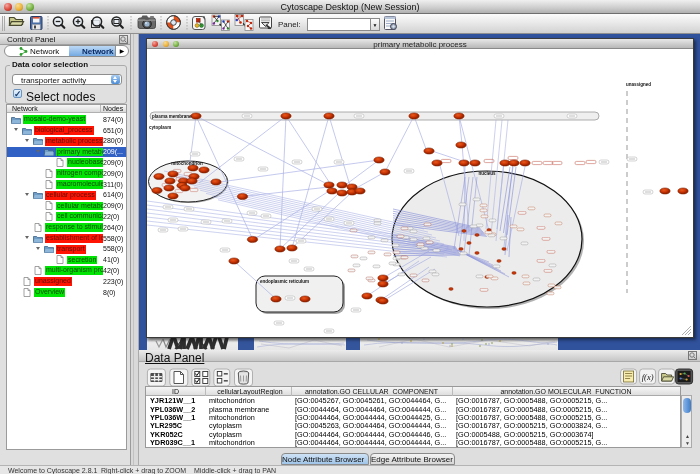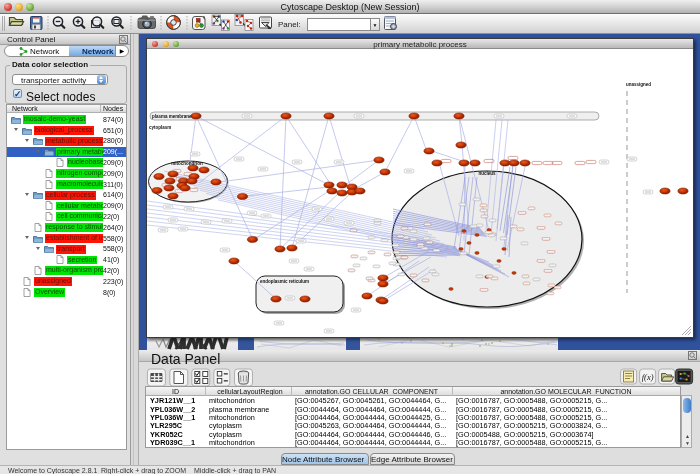--- a/index.html
+++ b/index.html
@@ -19,21 +19,21 @@
 #cphead{position:absolute;left:0;top:0;width:130px;height:11px;background:linear-gradient(#ececec,#c6c6c6);border-bottom:1px solid #a0a0a0;}
 #cphead span{position:absolute;left:7px;top:1px;font-size:8px;color:#111;}
 #tabbar{position:absolute;left:4px;top:11px;width:125px;height:12px;background:#fff;border:1px solid #8e8e8e;border-radius:6px;}
 #tab-mosaic{position:absolute;left:64px;top:0;width:46px;height:10px;background:linear-gradient(#bcd9f5,#74a9e2);}
 #tab-net-lbl{position:absolute;left:25px;top:1px;font-size:8px;color:#111;}
 #tab-mos-lbl{position:absolute;left:77px;top:1px;font-size:8px;font-weight:bold;color:#0a2a66;}
 #tab-arrow{position:absolute;left:110px;top:0;width:13px;height:10px;border-left:1px solid #8e8e8e;font-size:6px;text-align:center;line-height:10px;color:#000;}
 #netfork{position:absolute;left:14px;top:1px;width:9px;height:9px;}
 #groupbox{position:absolute;left:5px;top:31px;width:122px;height:39px;border:1px solid #ababab;border-radius:3px;}
 #grouplbl{position:absolute;left:10px;top:25.5px;font-size:8px;font-weight:bold;color:#111;background:#e0e0e0;padding:0 2px;}
-#combo{position:absolute;left:12px;top:39.5px;width:96px;height:11px;background:#fff;border:1px solid #8e8e8e;border-radius:3px;}
+#combo{position:absolute;left:12px;top:39.5px;width:110px;height:11px;background:#fff;border:1px solid #8e8e8e;border-radius:3px;}
 #combo span{position:absolute;left:8px;top:1px;font-size:8px;color:#111;}
 #spinner{position:absolute;right:1px;top:0.5px;width:9px;height:9px;background:linear-gradient(#a6ccf2,#4a8bd6);border-radius:2px;}
 #spinner:before{content:"";position:absolute;left:2.3px;top:1.2px;border-left:2.2px solid transparent;border-right:2.2px solid transparent;border-bottom:3px solid #fff;}
 #spinner:after{content:"";position:absolute;left:2.3px;bottom:1.2px;border-left:2.2px solid transparent;border-right:2.2px solid transparent;border-top:3px solid #fff;}
 #checkbox{position:absolute;left:13px;top:54.5px;width:9px;height:9px;background:linear-gradient(#eaf3fc,#b6d5f2);border:1px solid #6a93c0;border-radius:2px;color:#173a6a;font-size:9px;line-height:8px;font-weight:bold;text-align:center;}
 #chklbl{position:absolute;left:26px;top:55.5px;font-size:12px;color:#111;}
 #treebox{position:absolute;left:6px;top:69.5px;width:121px;height:346px;background:#fff;border:1px solid #9b9b9b;}
 #treehead{position:absolute;left:0;top:0;width:119px;height:8.5px;background:linear-gradient(#f8f8f8,#dadada);border-bottom:1px solid #b0b0b0;font-size:7px;color:#111;}
 .trow{position:absolute;left:0;width:119px;height:10.8px;font-size:7px;white-space:nowrap;}
 .trow .lbl{position:absolute;top:1px;height:8.8px;line-height:8.8px;padding:0 1px;overflow:hidden;white-space:nowrap;}
@@ -47,21 +47,21 @@
 
 #desktop{left:139px;top:34px;width:561px;height:316px;background:#30519b;overflow:hidden;}
 #netwin{position:absolute;left:7px;top:4px;width:548px;height:300px;background:#fff;border:1px solid #3a3a3a;box-shadow:2px 2px 3px rgba(0,0,0,0.45);}
 #netwin-tb{position:absolute;left:0;top:0;width:546px;height:10px;background:linear-gradient(#e8e8e8,#b8b8b8);border-bottom:1px solid #8a8a8a;}
 .wtl{position:absolute;top:2px;width:6px;height:6px;border-radius:50%;}
 #netwin-title{position:absolute;left:0;right:0;top:0.5px;text-align:center;font-size:8px;color:#222;}
 #strip{position:absolute;left:0;top:302px;width:561px;height:14px;}
 
 #dpanel{left:139px;top:350px;width:561px;height:115px;background:#dedede;}
 #dphead{position:absolute;left:0;top:0;width:561px;height:11.5px;background:linear-gradient(#ececec,#c6c6c6);border-bottom:1px solid #a8a8a8;}
-#dphead span{position:absolute;left:12px;top:1px;font-size:14px;color:#111;}
+#dphead span{position:absolute;left:6px;top:1px;font-size:12px;color:#111;text-decoration:underline;}
 #dtable{position:absolute;left:6px;top:36px;width:536px;height:62px;background:#fff;border:1px solid #999;}
 #dthead{position:absolute;left:0;top:0;width:534px;height:9px;background:linear-gradient(#f6f6f6,#dedede);border-bottom:1px solid #aaa;font-size:7px;color:#111;}
 .dth{position:absolute;top:0.5px;text-align:center;overflow:hidden;white-space:nowrap;}
 .drow{position:absolute;left:0;width:534px;height:8.33px;font-size:7.3px;color:#000;white-space:nowrap;}
 .dc{position:absolute;top:-0.5px;overflow:hidden;}
 #vscroll{position:absolute;left:542px;top:45px;width:11px;height:53px;background:#ececec;border:1px solid #aaa;}
 #vthumb{position:absolute;left:1px;top:2px;width:8px;height:15px;background:linear-gradient(90deg,#8cb8ec,#3f7cc8);border-radius:4px;}
 .btab{position:absolute;top:102.5px;height:12px;font-size:8px;color:#111;background:linear-gradient(#f4f4f4,#d6d6d6);border:1px solid #8a8a8a;border-radius:4px 4px 0 0;text-align:left;line-height:11px;}
 #btab1{background:linear-gradient(#cfe2f5,#9fc4e8);}
 

